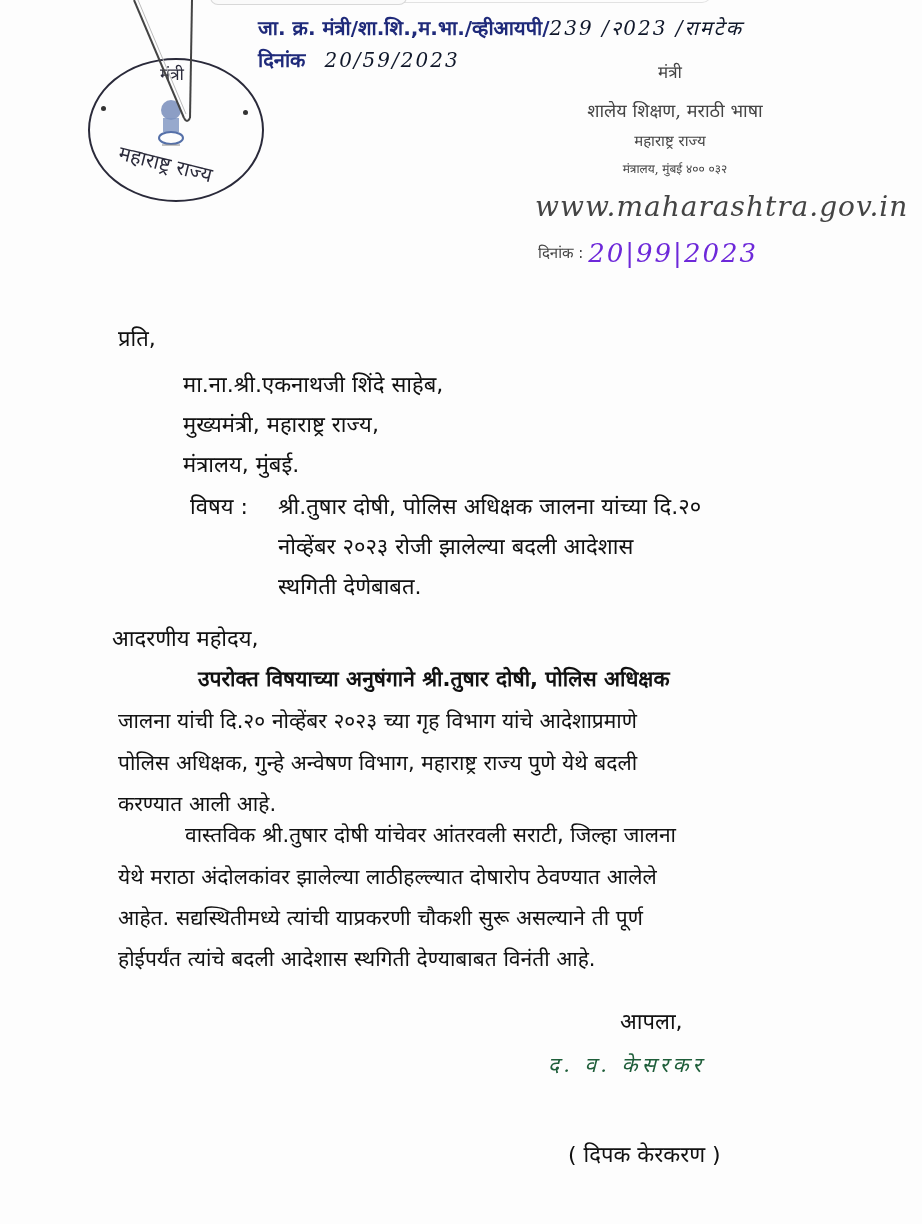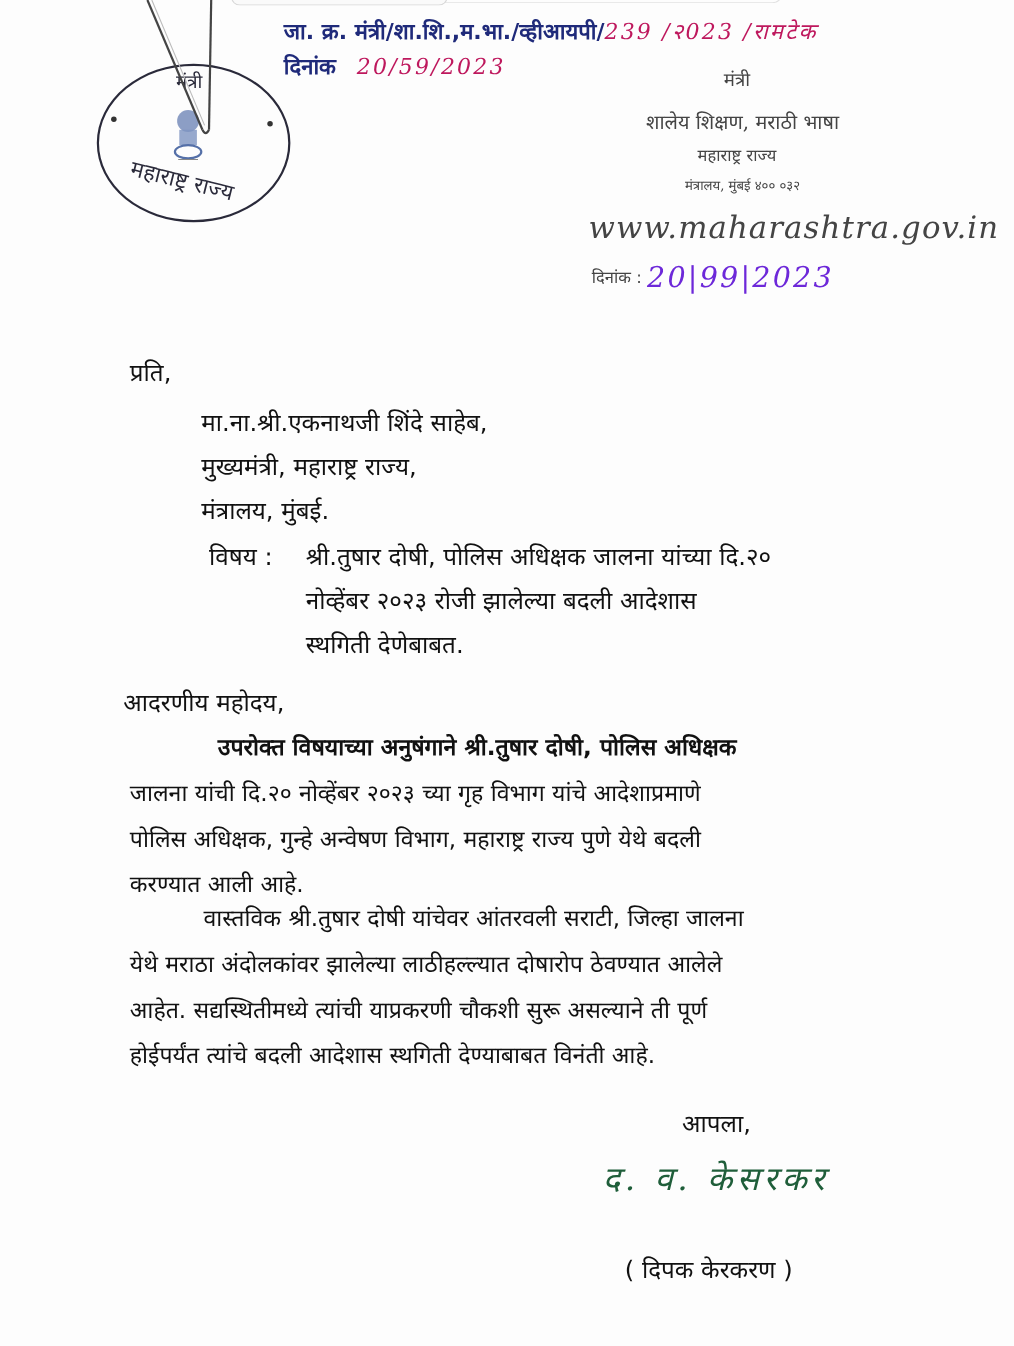--- a/index.html
+++ b/index.html
@@ -17,21 +17,21 @@
   }
   .paper-edge2 {
     left:230px; top:-10px; width:480px; height:12px;
     border:1px solid #e2e2e2; border-top:none; border-radius:0 0 10px 10px;
   }
   .ref {
     left:258px; top:14px; font-size:20px; font-weight:bold; color:#1f2a7a; white-space:nowrap;
   }
   .ref .hand, .date-top .hand {
     font-family:"DejaVu Serif","Liberation Serif",serif; font-weight:normal;
-    font-style:italic; color:#be185d; letter-spacing:2px;
+    font-style:italic; color:#0f172a; letter-spacing:2px;
   }
   .date-top { left:258px; top:46px; font-size:20px; font-weight:bold; color:#1f2a7a; white-space:nowrap; }
   .seal {
     left:88px; top:58px; width:172px; height:140px;
     border:2px solid #2a2a3a; border-radius:50%;
   }
   .seal-dot { width:5px; height:5px; background:#333; border-radius:50%; }
   .seal-top-text { left:160px; top:62px; font-size:17px; color:#2b2b3b; }
   .seal-bottom-text { left:118px; top:150px; font-size:20px; color:#2b2b3b; transform:rotate(14deg); }
   .emblem { left:156px; top:98px; width:30px; height:50px; }
@@ -44,21 +44,21 @@
   .lh-web { left:535px; top:190px; width:290px; font-size:28px; font-style:italic; letter-spacing:1px; }
   .lh-date { left:538px; top:238px; font-size:15px; color:#444; white-space:nowrap; }
   .lh-date .hand {
     font-family:"DejaVu Serif","Liberation Serif",serif; font-style:italic;
     font-size:26px; color:#6d28d9; letter-spacing:2px; vertical-align:-4px;margin-top:32px;
   }
   .txt { font-size:22px; color:#111; white-space:nowrap; font-family:"DejaVu Sans","Liberation Sans",sans-serif; }
   .body-line { left:118px; width:700px; font-size:21px; color:#111; white-space:nowrap; text-align:justify; }
   .sig {
     left:548px; top:1050px; font-family:"DejaVu Serif","Liberation Serif",serif;
-    font-style:italic; font-size:30px; color:#1f5e3a; letter-spacing:4px; white-space:nowrap;
+    font-style:italic; font-size:21px; color:#1f5e3a; letter-spacing:4px; white-space:nowrap;
   }
 </style>
 </head>
 <body>
 
 <div class="abs paper-edge2"></div>
 <div class="abs paper-edge"></div>
 
 <div class="abs seal"></div>
 <div class="abs seal-dot" style="left:101px;top:106px;"></div>

